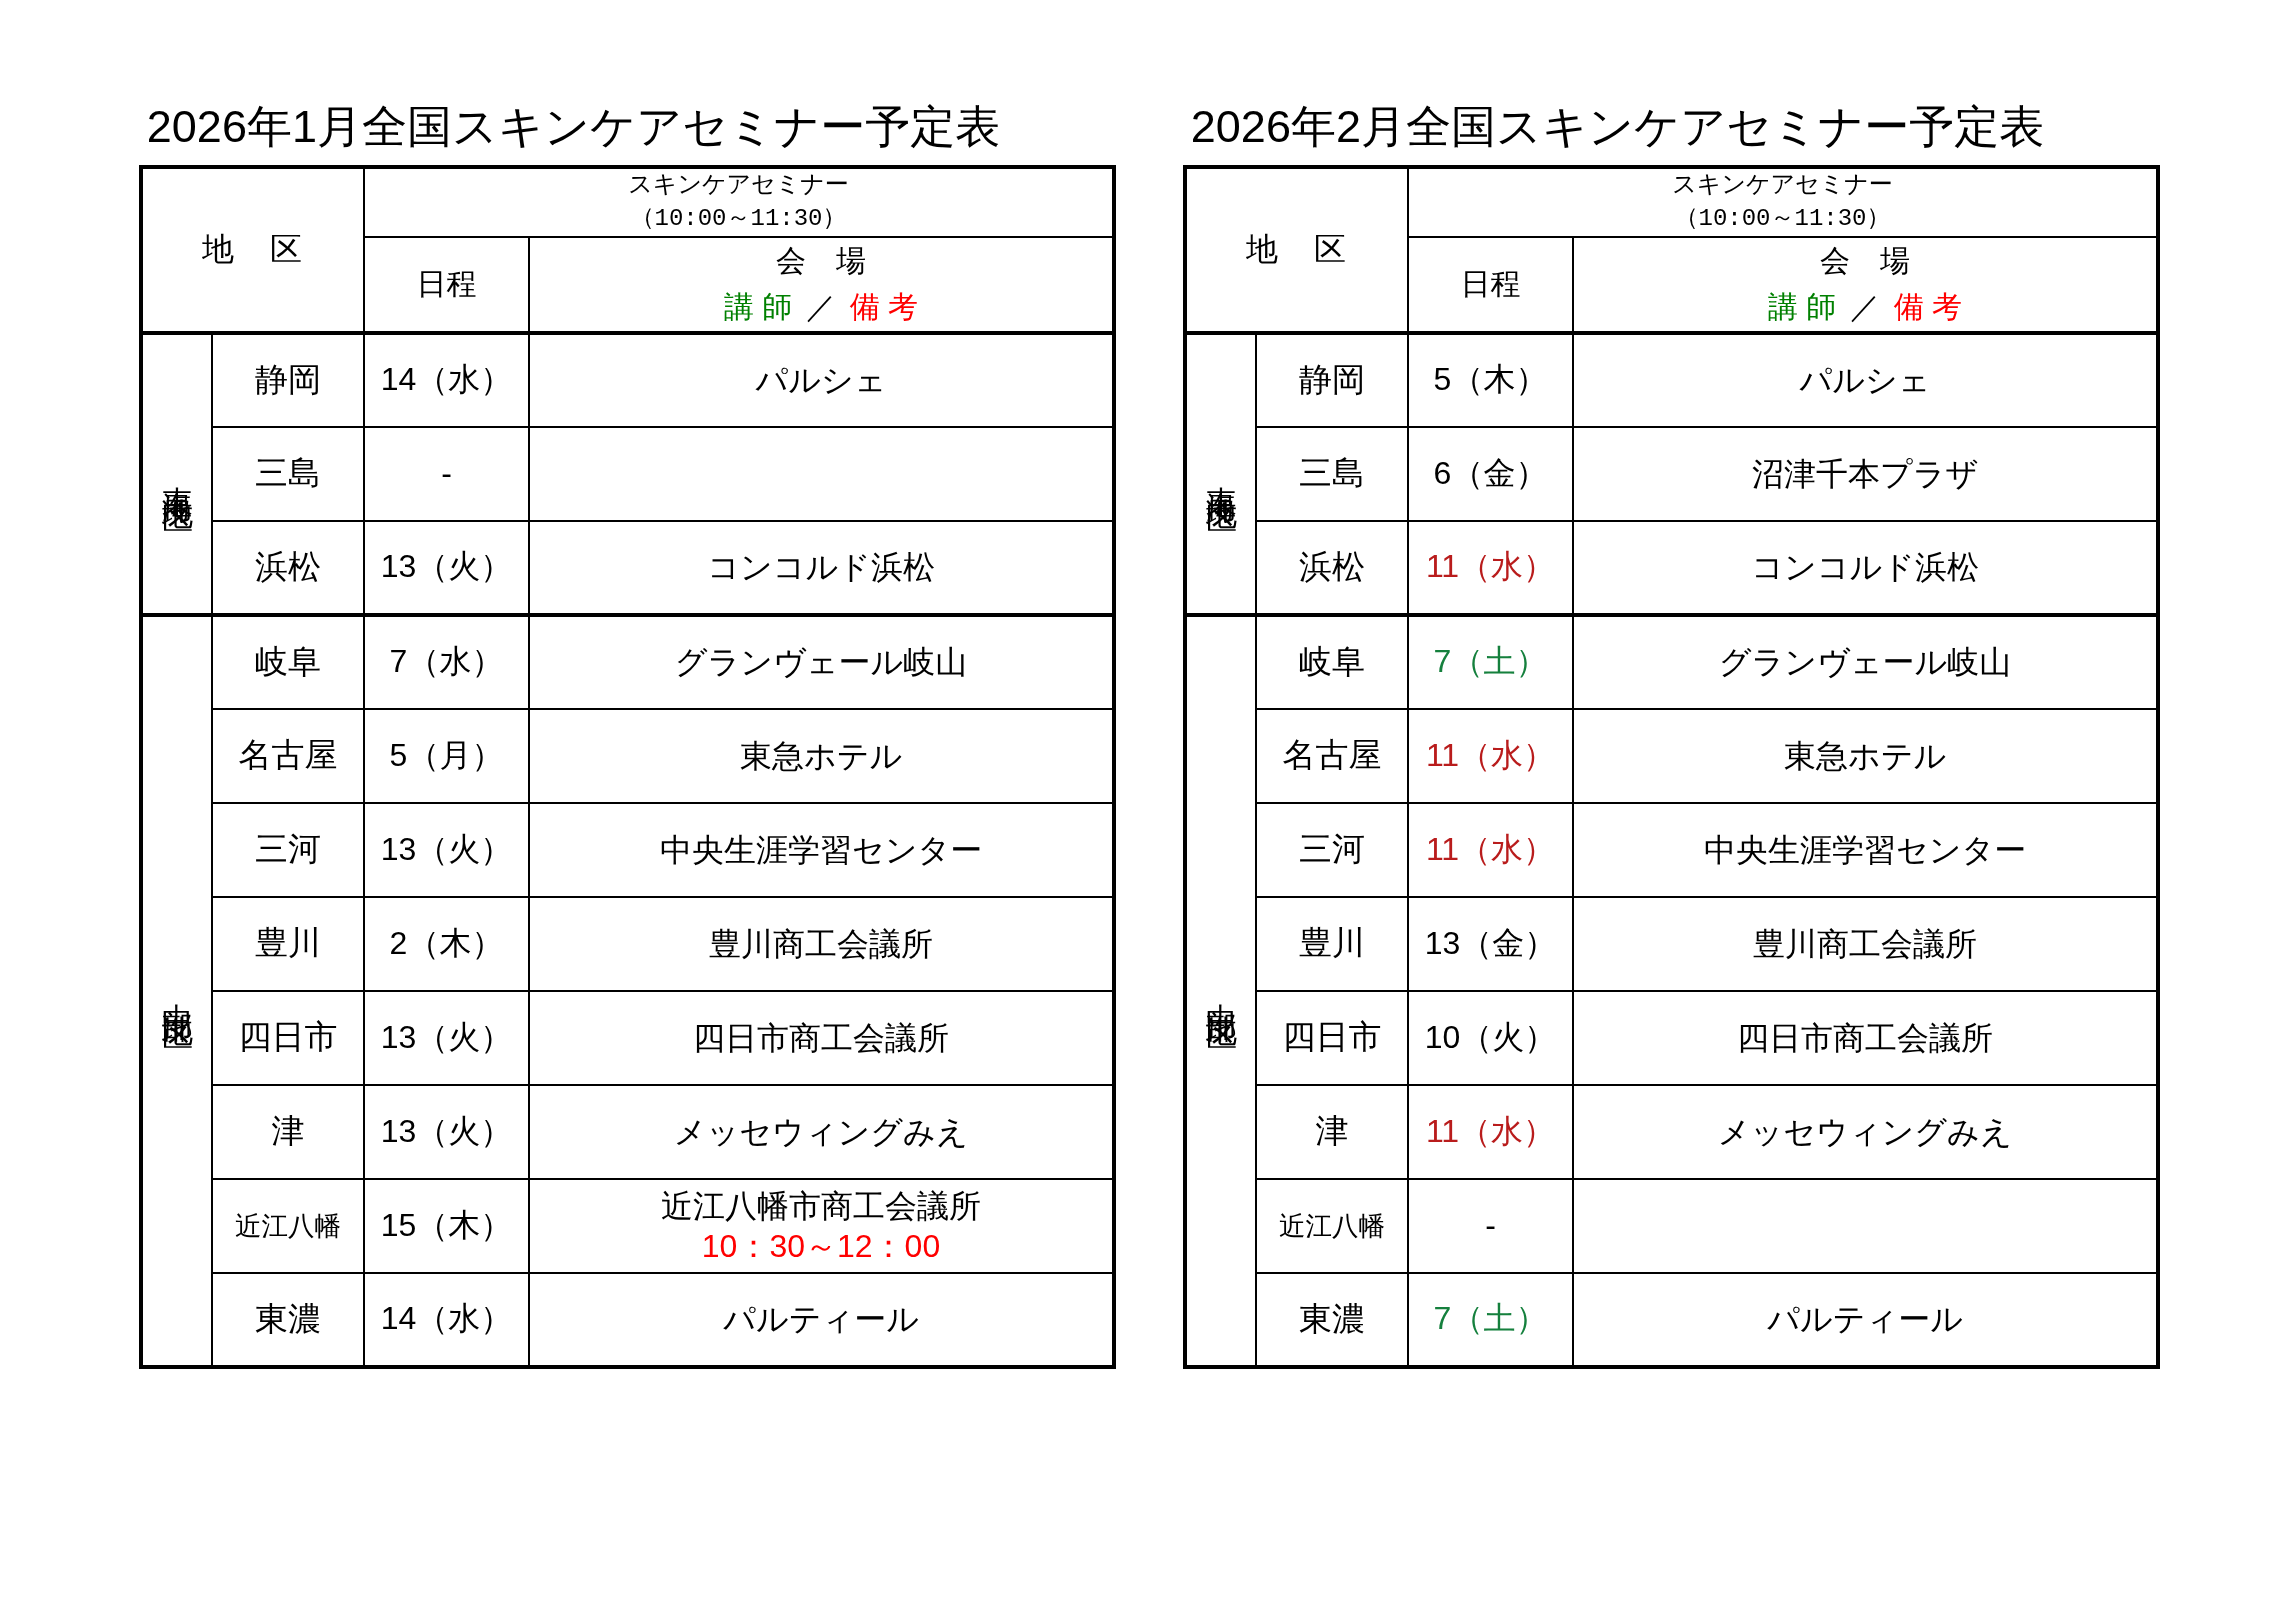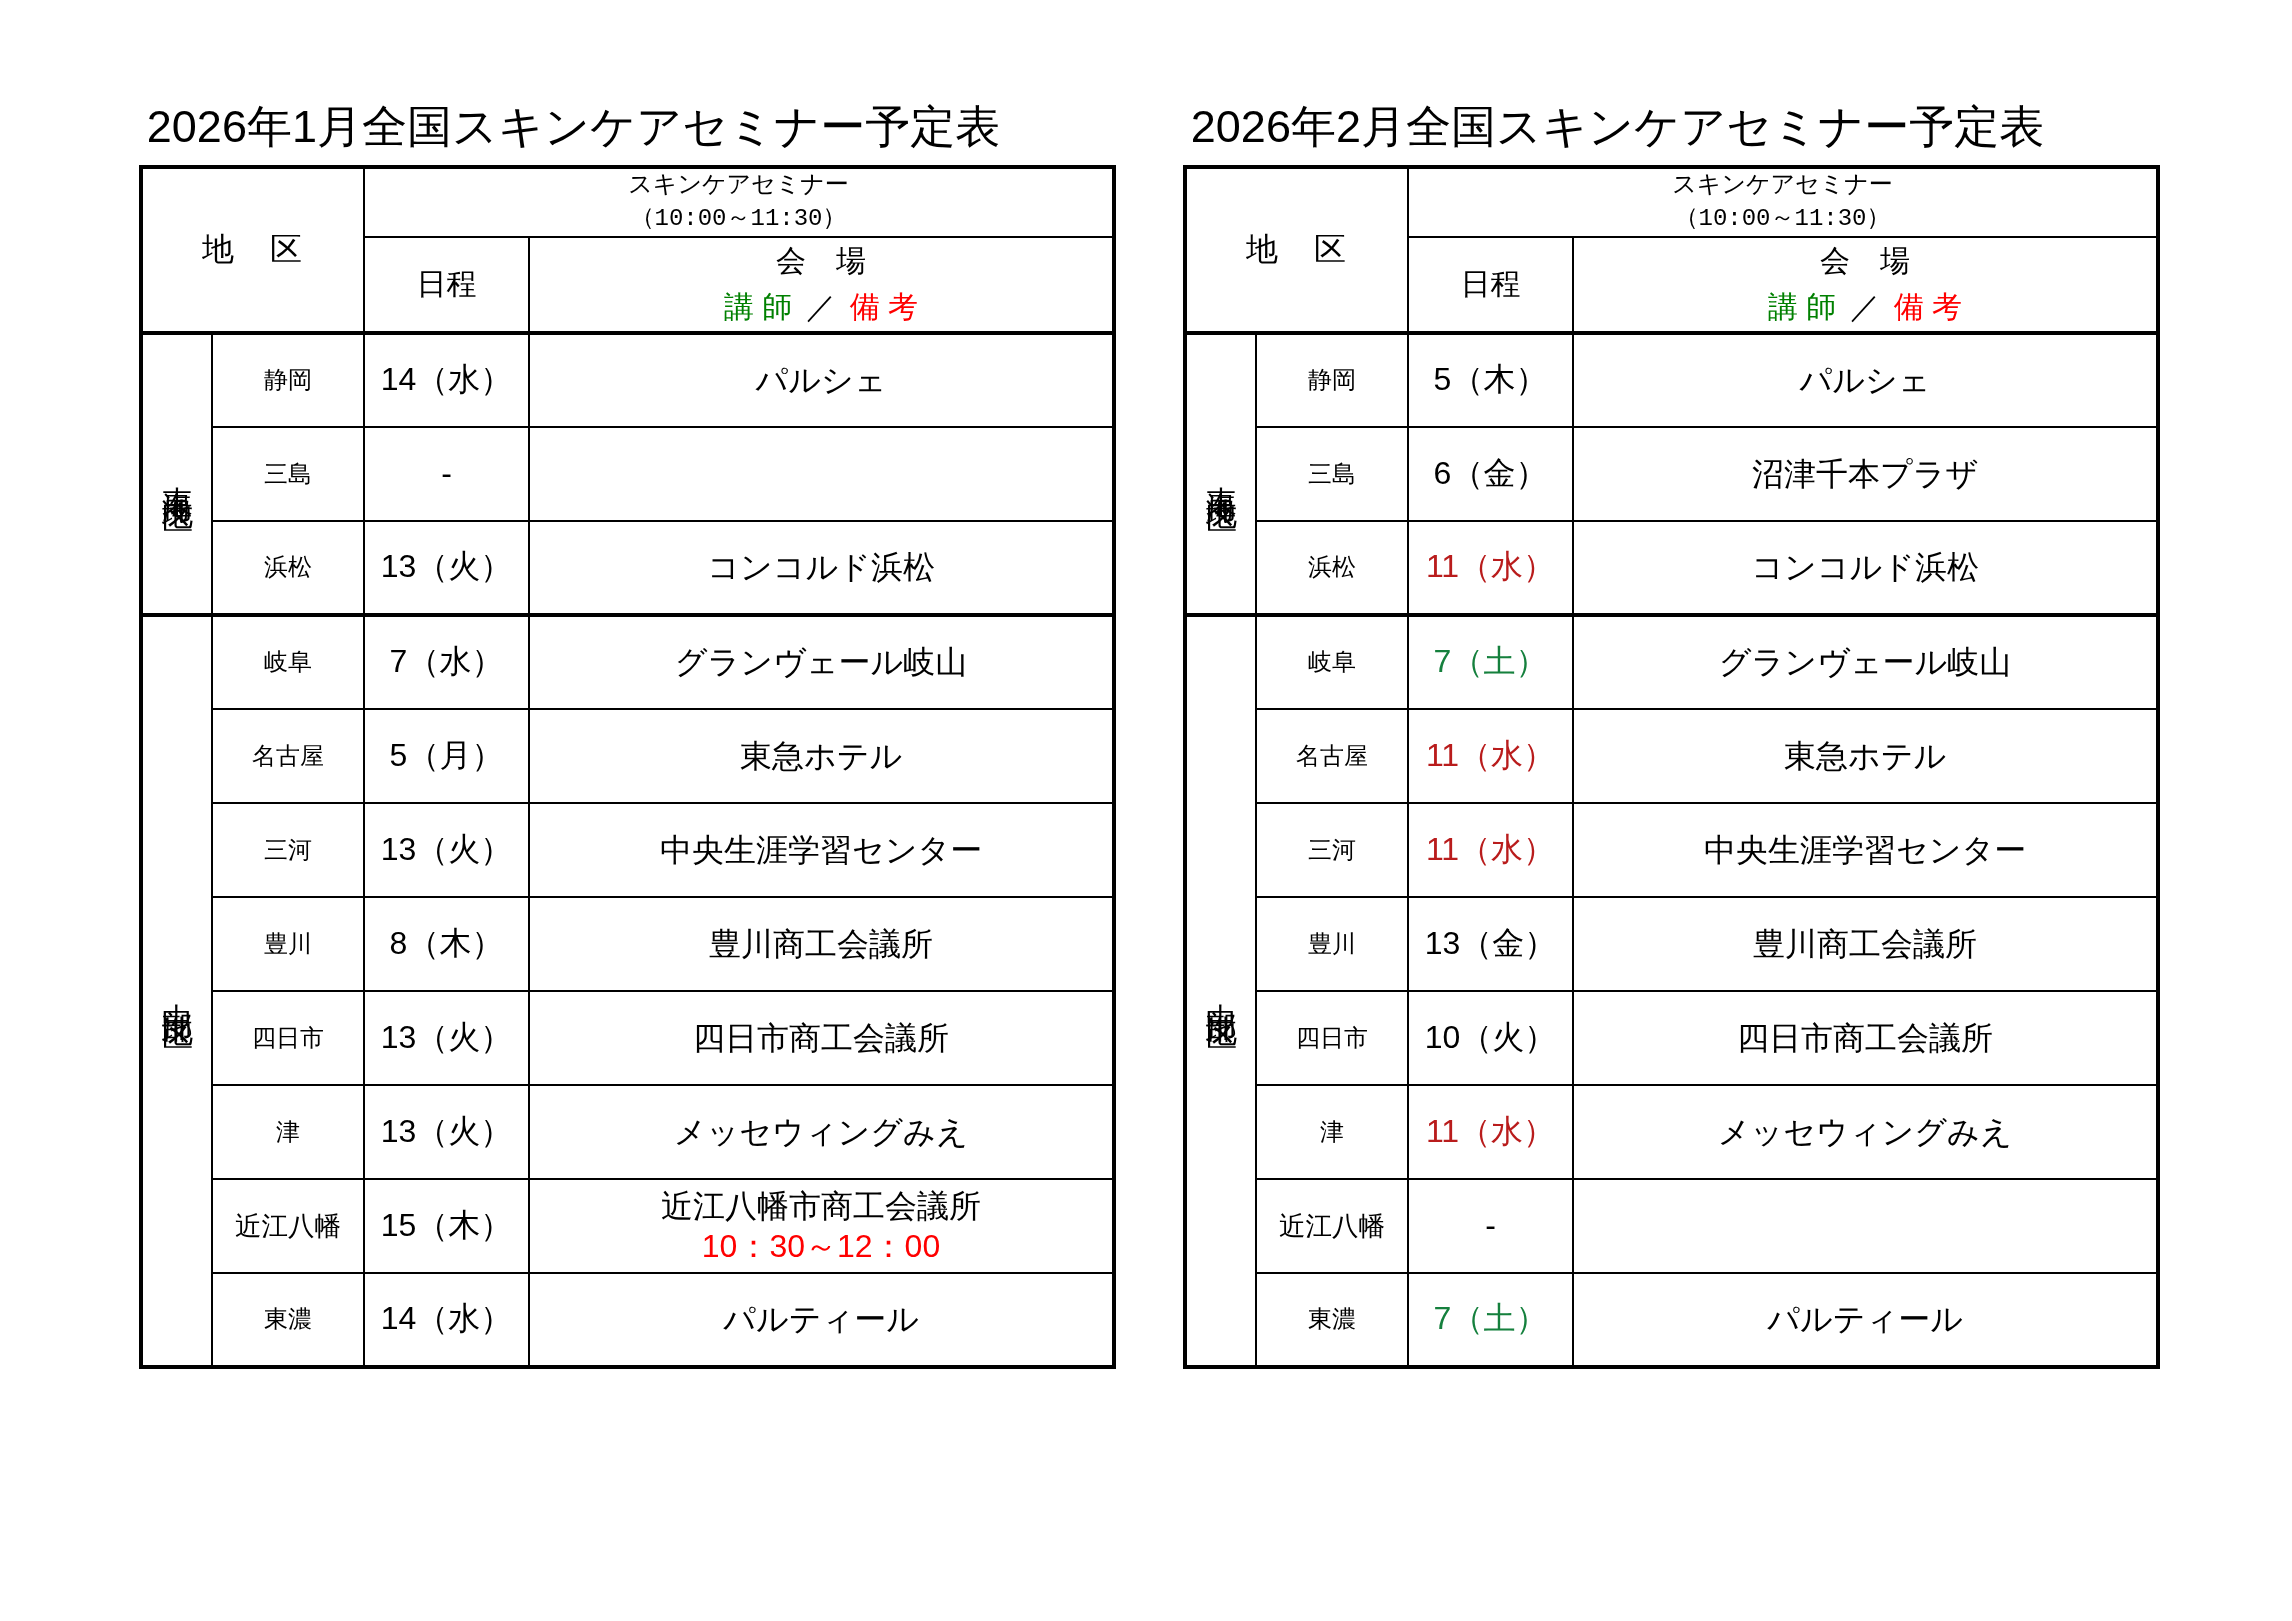--- a/index.html
+++ b/index.html
@@ -62,21 +62,21 @@
   .lect { color: #008000; }
   .slash { color: #000000; margin: 0 13.7px; }
   .rem  { color: #ff0000; }
 
   td.region {
     writing-mode: vertical-rl;
     text-orientation: upright;
     font-size: 31px;
     letter-spacing: 5.9px;
   }
-  td.district { font-size: 24px; }
+  td.district { font-size: 33px; }
   td.district.small { font-size: 26.5px; }
   td.date { font-size: 32px; }
   td.date[data-variant="red"]  { color: #b91c1c; }
   td.date[data-variant="blue"] { color: #15803d; }
   td.venue { font-size: 32px; line-height: 1.25; }
   .v-note { color: #ff0000; font-size: 32px; }
 </style>
 </head>
 <body>
 
@@ -153,21 +153,21 @@
       <tr class="body-row">
         <td class="district">三河</td>
         <td class="date" data-variant="default">13（火）</td>
         <td class="venue">
             <div class="v-name">中央生涯学習センター</div>
             <div class="v-note"></div>
           </td>
       </tr>
       <tr class="body-row">
         <td class="district">豊川</td>
-        <td class="date" data-variant="default">8（木）</td>
+        <td class="date" data-variant="default">2（木）</td>
         <td class="venue">
             <div class="v-name">豊川商工会議所</div>
             <div class="v-note"></div>
           </td>
       </tr>
       <tr class="body-row">
         <td class="district">四日市</td>
         <td class="date" data-variant="default">13（火）</td>
         <td class="venue">
             <div class="v-name">四日市商工会議所</div>

